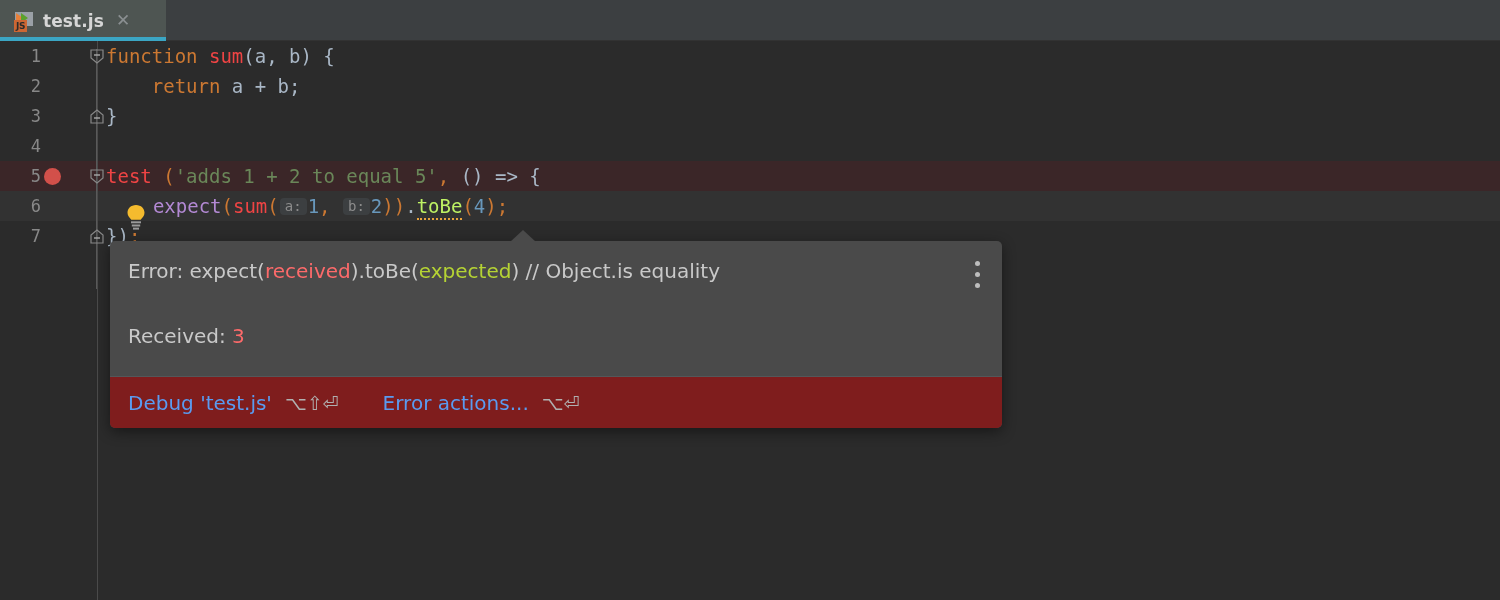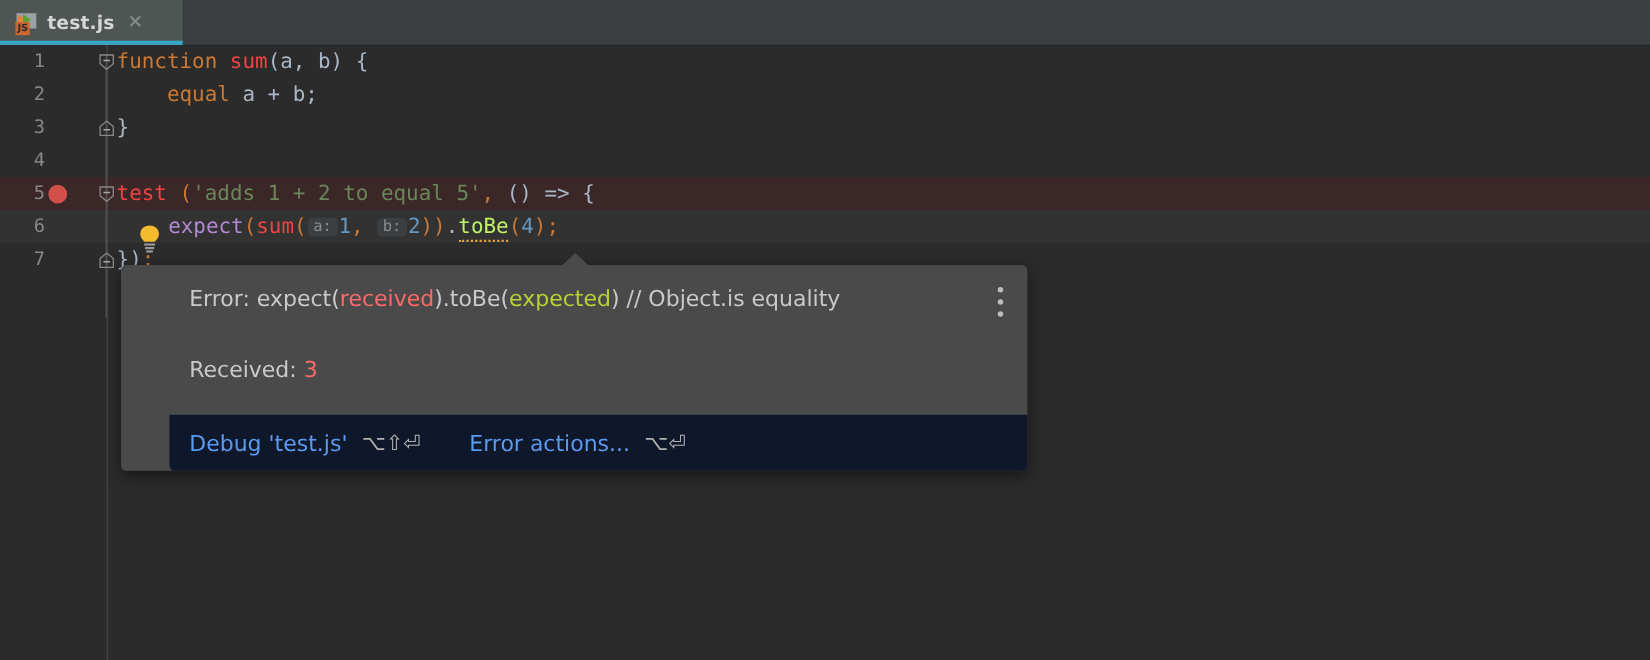--- a/index.html
+++ b/index.html
@@ -164,26 +164,25 @@
 
   .bulb {
     position: absolute; left: 125px; top: 163px;
     width: 22px; height: 26px;
   }
 
   
   .tooltip {
     position: absolute;
     left: 110px; top: 241px;
-    width: 824px;
+    width: 892px;
     background: #4a4a4a;
     border-radius: 5px;
     box-shadow: 0 4px 14px rgba(0,0,0,0.45);
     overflow: visible;
-    padding-left: 44px;
   }
   .tt-arrow {
     position: absolute;
     top: -11px; left: 400px;
     width: 0; height: 0;
     border-left: 13px solid transparent;
     border-right: 13px solid transparent;
     border-bottom: 12px solid #4a4a4a;
   }
   .tt-body {
@@ -217,21 +216,21 @@
   .tt-row {
     color: #c9c9c9;
     font-size: 20px;
     line-height: 32px;
     white-space: nowrap;
   }
   .val-expected { color: #b5d334; }
   .val-received { color: #fc6a6a; }
 
   .tt-footer {
-    background: #0f172a;
+    background: #7f1d1d;
     border-top: 1px solid #545759;
     border-radius: 0 0 5px 5px;
     height: 52px;
     display: flex; align-items: center;
     padding-left: 18px;
   }
   .tt-action {
     color: #5a9bf0;
     font-size: 20px;
     white-space: nowrap;
@@ -302,21 +301,21 @@
     <div class="fold" style="top:188px">
       <svg width="14" height="15" viewBox="0 0 14 15">
         <path d="M1 14 H13 V6 L7 1 L1 6 Z" fill="none" stroke="#888" stroke-width="1.2"></path>
         <line x1="4" y1="9" x2="10" y2="9" stroke="#aaa" stroke-width="1.4"></line>
       </svg>
     </div>
   </div>
 
   <div class="code">
     <div class="cline" style="top:0px"><span class="kw">function</span><span class="plain"> </span><span class="fn">sum</span><span class="plain">(a, b) {</span></div>
-    <div class="cline" style="top:30px"><span class="plain">    </span><span class="kw">equal</span><span class="plain"> a + b;</span></div>
+    <div class="cline" style="top:30px"><span class="plain">    </span><span class="kw">return</span><span class="plain"> a + b;</span></div>
     <div class="cline" style="top:60px"><span class="plain">}</span></div>
     <div class="cline" style="top:90px"><span class="plain"></span></div>
     <div class="cline" style="top:120px"><span class="fn">test</span><span class="plain"> </span><span class="punc">(</span><span class="str">'adds 1 + 2 to equal 5'</span><span class="punc">,</span><span class="plain"> () </span><span class="plain">=&gt;</span><span class="plain"> {</span></div>
     <div class="cline" style="top:150px; left:24px"><span class="plain">  </span><span class="func-pur">expect</span><span class="punc">(</span><span class="fn">sum</span><span class="punc">(</span><span class="hint">a:</span><span class="num">1</span><span class="punc">,</span><span class="plain"> </span><span class="hint">b:</span><span class="num">2</span><span class="punc">))</span><span class="plain">.</span><span class="meth warn-underline">toBe</span><span class="punc">(</span><span class="num">4</span><span class="punc">)</span><span class="punc">;</span></div>
     <div class="cline" style="top:180px"><span class="plain">})</span><span class="punc">;</span></div>
   </div>
 
   <div class="bulb">
     <svg width="22" height="26" viewBox="0 0 22 26">
       <path d="M11 1 C5.8 1 2.5 4.6 2.5 8.8 C2.5 12 4.8 14 6.3 15.8 L15.7 15.8 C17.2 14 19.5 12 19.5 8.8 C19.5 4.6 16.2 1 11 1 Z" fill="#f5bb2e"></path>

